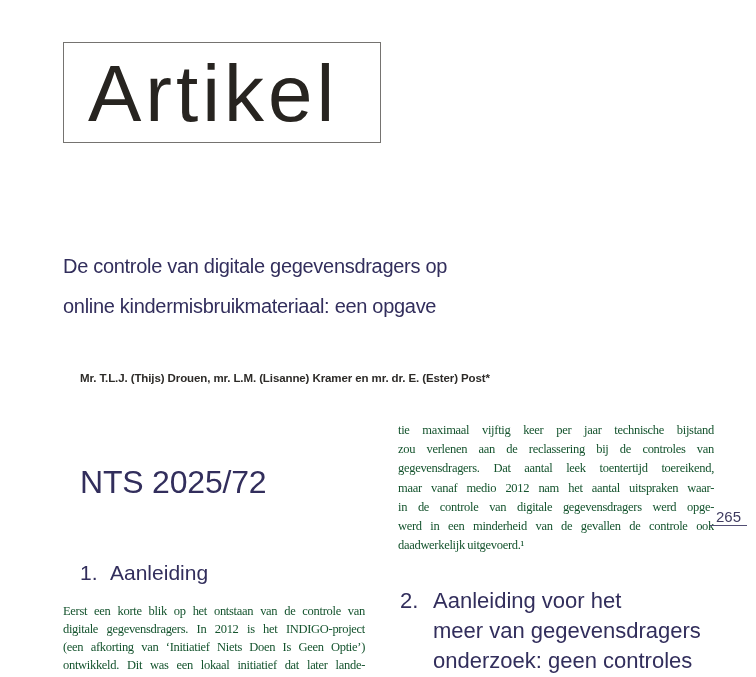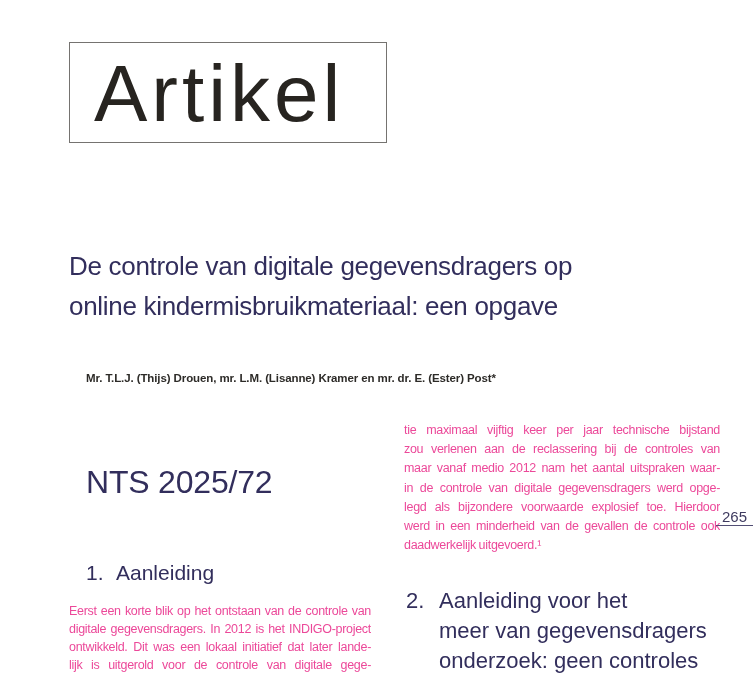--- a/index.html
+++ b/index.html
@@ -2,37 +2,37 @@
 <html><head>
 <meta charset="utf-8">
 <style>
   html,body{margin:0;padding:0;}
   body{
     width:756px;height:677px;
     background:#ffffff;
     font-family:"Liberation Sans", sans-serif;
     position:relative;overflow:hidden;
   }
-  .page{position:absolute;inset:0;background:#ffffff;margin-left:6px;}
+  .page{position:absolute;inset:0;background:#ffffff;}
 
   
   .artikel-box{
     position:absolute;left:63px;top:42px;width:318px;height:101px;
     border:1.5px solid #757370;box-sizing:border-box;
     display:flex;align-items:center;padding-left:24px;
   }
   .artikel-text{
     font-size:80px;line-height:1;letter-spacing:4px;
     color:#272420;font-weight:400;margin-top:2px;
   }
 
   
   .title{
     position:absolute;left:63px;top:246px;width:672px;
-    font-size:26px;line-height:40px;letter-spacing:-0.3px;
+    font-size:20px;line-height:40px;letter-spacing:-0.3px;
     color:#322e5c;font-weight:400;
   }
 
   
   .authors{
     position:absolute;left:80px;top:372px;width:640px;
     font-size:11.5px;font-weight:bold;color:#2d2b28;letter-spacing:-0.1px;
   }
 
   
@@ -43,22 +43,22 @@
 
   
   .h-num-row{display:flex;color:#322e5c;}
   .h1{position:absolute;left:80px;top:560px;font-size:21px;line-height:26px;}
   .h1 .num{width:30px;flex:none;}
   .h2{position:absolute;left:400px;top:586px;font-size:22px;line-height:30px;}
   .h2 .num{width:33px;flex:none;}
 
   
   .body-line{
-    font-family:Liberation Sans, sans-serif;
-    font-size:12.5px;color:#ec4899;
+    font-family:Liberation Serif, serif;
+    font-size:12.5px;color:#14532d;
     letter-spacing:-0.3px;word-spacing:-0.4px;
     text-align:justify;text-align-last:justify;
     overflow:hidden;
   }
   .left-col{position:absolute;left:63px;top:602px;width:302px;height:75px;overflow:hidden;}
   .left-col .body-line{height:18px;line-height:18px;}
   .right-col{position:absolute;left:398px;top:421px;width:316px;}
   .right-col .body-line{height:19.2px;line-height:19.2px;}
   .para-end{text-align-last:left;}
 
@@ -88,30 +88,31 @@
   <div class="citation">NTS 2025/72</div>
 
   <div class="h1 h-num-row">
     <span class="num">1.</span>
     <span>Aanleiding</span>
   </div>
 
   <div class="left-col">
     <div class="body-line">Eerst een korte blik op het ontstaan van de controle van</div>
     <div class="body-line">digitale gegevensdragers. In 2012 is het INDIGO-project</div>
+    <div class="body-line">(een afkorting van ‘Initiatief Niets Doen Is Geen Optie’)</div>
     <div class="body-line">ontwikkeld. Dit was een lokaal initiatief dat later lande-</div>
     <div class="body-line">lijk is uitgerold voor de controle van digitale gege-</div>
   </div>
 
   <div class="right-col">
     <div class="body-line">tie maximaal vijftig keer per jaar technische bijstand</div>
     <div class="body-line">zou verlenen aan de reclassering bij de controles van</div>
+    <div class="body-line">gegevensdragers. Dat aantal leek toentertijd toereikend,</div>
     <div class="body-line">maar vanaf medio 2012 nam het aantal uitspraken waar-</div>
     <div class="body-line">in de controle van digitale gegevensdragers werd opge-</div>
-    <div class="body-line">legd als bijzondere voorwaarde explosief toe. Hierdoor</div>
     <div class="body-line">werd in een minderheid van de gevallen de controle ook</div>
     <div class="body-line para-end">daadwerkelijk uitgevoerd.¹</div>
   </div>
 
   <div class="h2 h-num-row">
     <span class="num">2.</span>
     <span>
       <div>Aanleiding voor het</div>
       <div>meer van gegevensdragers</div>
       <div>onderzoek: geen controles</div>

